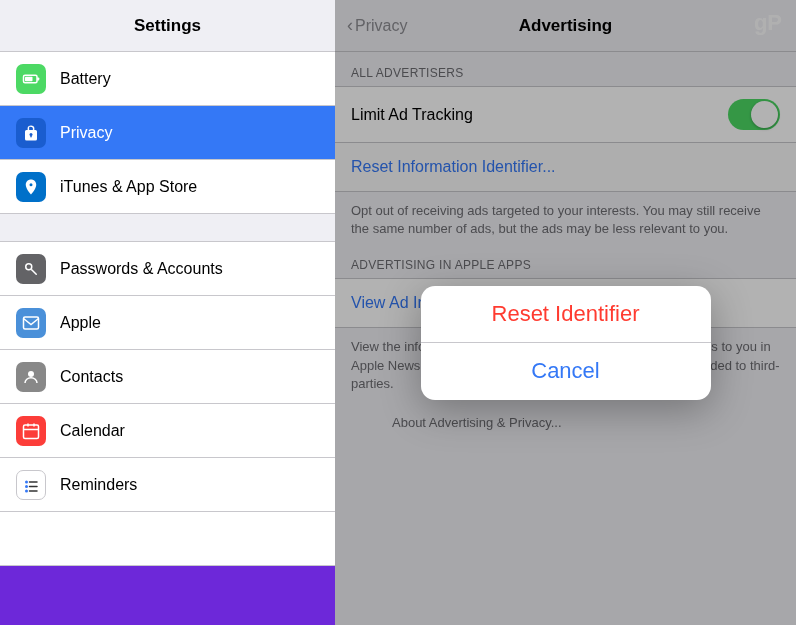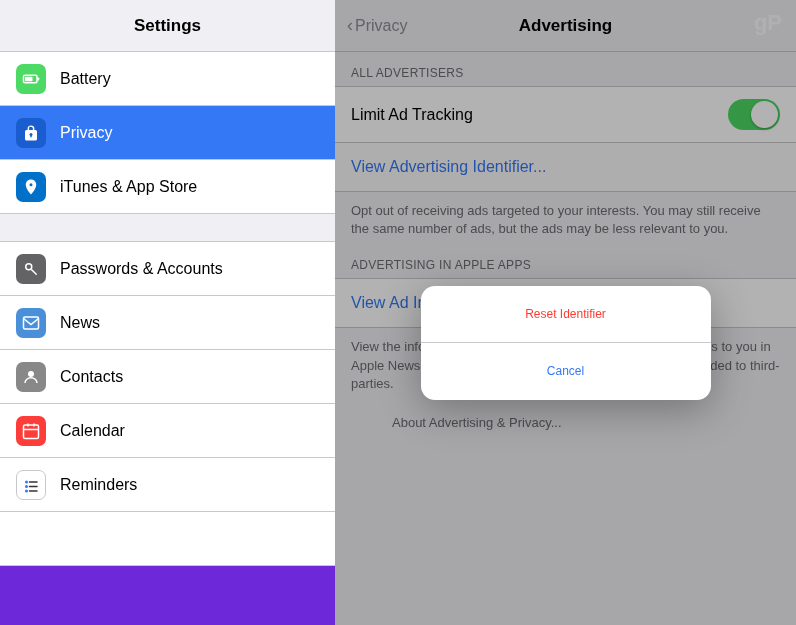--- a/index.html
+++ b/index.html
@@ -244,21 +244,21 @@
       overflow: hidden;
       box-shadow: 0 10px 40px rgba(0,0,0,0.3);
       margin-top: 60px;
     }
 
     .dialog-button {
       display: flex;
       align-items: center;
       justify-content: center;
       height: 57px;
-      font-size: 12px;
+      font-size: 22px;
       cursor: pointer;
       border-bottom: 1px solid #c8c7cc;
     }
 
     .dialog-button:last-child {
       border-bottom: none;
     }
 
     .dialog-button-destructive {
       color: #ff3b30;
@@ -328,21 +328,21 @@
         <span class="sidebar-item-label">Passwords &amp; Accounts</span>
       </div>
 
       <div class="sidebar-item">
         <div class="sidebar-item-icon" style="background:#4a90d9; display:flex; align-items:center; justify-content:center; border-radius:7px;">
           <svg width="18" height="18" viewBox="0 0 24 24" fill="white">
               <rect x="2" y="4" width="20" height="16" rx="2" fill="none" stroke="white" stroke-width="2"></rect>
               <path d="M2 6l10 8 10-8" stroke="white" stroke-width="2" fill="none"></path>
             </svg>
         </div>
-        <span class="sidebar-item-label">News</span>
+        <span class="sidebar-item-label">Apple</span>
       </div>
 
       <div class="sidebar-item">
         <div class="sidebar-item-icon" style="background:#888; display:flex; align-items:center; justify-content:center; border-radius:7px;">
           <svg width="18" height="18" viewBox="0 0 24 24" fill="white">
               <circle cx="12" cy="8" r="4" fill="white"></circle>
               <path d="M4 20c0-4 3.6-7 8-7s8 3 8 7" stroke="white" stroke-width="2" fill="none"></path>
             </svg>
         </div>
         <span class="sidebar-item-label">Contacts</span>
@@ -394,21 +394,21 @@
       <div class="section-header">ALL ADVERTISERS</div>
 
       <div class="settings-group">
         <div class="settings-row">
           <span class="settings-row-label">Limit Ad Tracking</span>
           <div class="toggle">
             <div class="toggle-knob"></div>
           </div>
         </div>
         <div class="settings-row" style="background:#f9f9f9;">
-          <span class="settings-row-link">View Advertising Identifier...</span>
+          <span class="settings-row-link">Reset Information Identifier...</span>
         </div>
       </div>
 
       <div class="description-text">Opt out of receiving ads targeted to your interests. You may still receive the same number of ads, but the ads may be less relevant to you.</div>
 
       <div class="section-header" style="padding-top: 6px;">ADVERTISING IN APPLE APPS</div>
 
       <div class="settings-group">
         <div class="settings-row">
           <span class="settings-row-link">View Ad Information</span>

